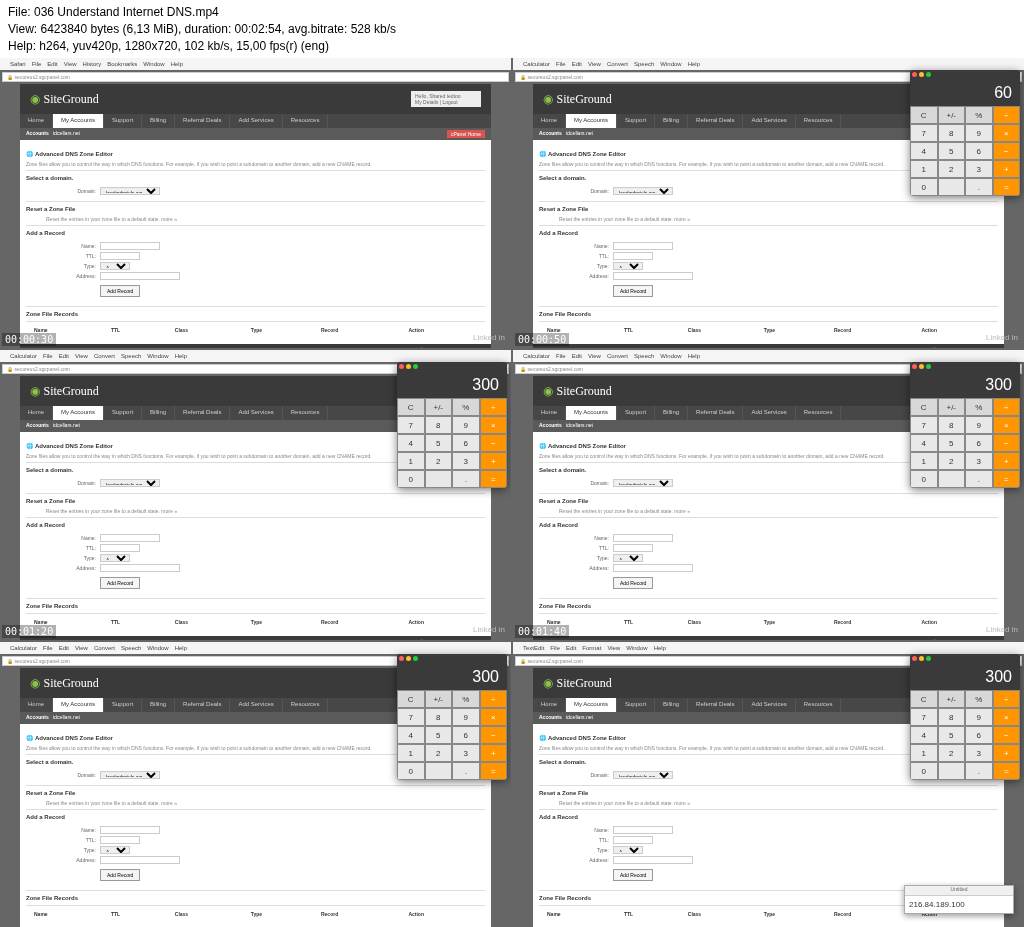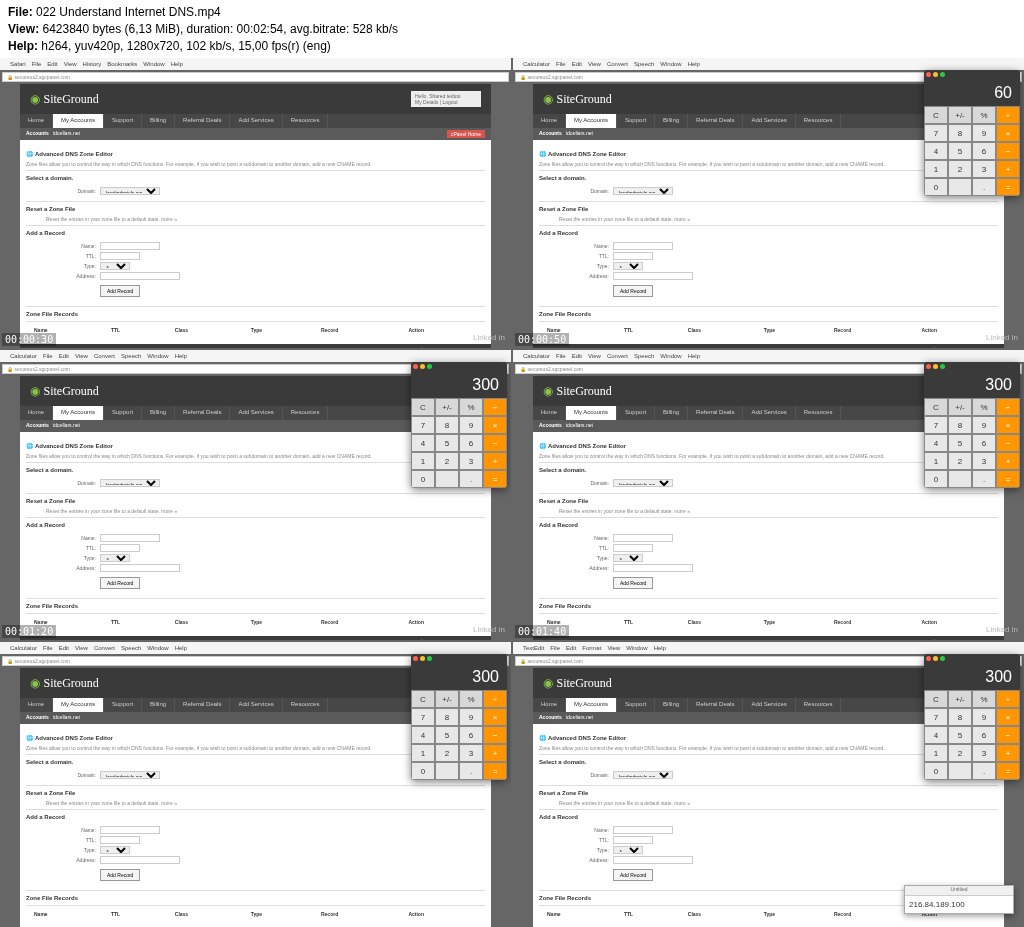--- a/index.html
+++ b/index.html
@@ -1,18 +1,18 @@
 <!DOCTYPE html>
 <html><head>
 <meta charset="utf-8">
 <style>
 *{margin:0;padding:0;box-sizing:border-box;font-family:Arial,sans-serif}
 body{background:#fff;width:1024px}
 .hdr{padding:4px 8px;background:#fff;font-size:12px;line-height:1.4}
-.hdr b{font-weight:bold}
+.hdr b{font-weight:normal}
 .grid{display:grid;grid-template-columns:1fr 1fr;gap:2px;background:#666}
 .cell{background:#666;position:relative;height:290px;overflow:hidden}
 .menubar{background:#f5f5f5;height:12px;font-size:6px;color:#444;padding:1px 4px;display:flex;gap:6px;align-items:center}
 .menubar span{font-size:6px}
 .browser{background:#fff;height:10px;border:1px solid #ccc;margin:2px;font-size:5px;display:flex;align-items:center;padding:0 4px;color:#888}
 .page{margin:0 20px;background:#7dd3fc;position:relative}
 .topbar{background:#3a3a3a;height:30px;display:flex;align-items:center;justify-content:space-between;padding:0 10px}
 .logo{color:#fff;font-size:12px;font-family:cursive}
 .logo::before{content:"◉ ";color:#8bc34a}
 .usr{background:#eee;font-size:5px;padding:2px 4px;color:#666;width:70px}
@@ -28,39 +28,39 @@
 .frm{margin:6px 0;font-size:5px}
 .frm-row{display:flex;align-items:center;margin:2px 0;gap:4px}
 .frm-row label{width:30px;text-align:right;color:#666}
 .frm-row input,.frm-row select{border:1px solid #ccc;font-size:5px;padding:1px;width:60px;height:8px}
 .btn{border:1px solid #999;background:#f5f5f5;font-size:5px;padding:2px 6px;margin:3px 0 3px 34px}
 .tbl{width:100%;font-size:5px;border-top:1px solid #ddd;margin-top:4px}
 .tbl th{text-align:left;padding:3px 6px;color:#333;font-weight:bold}
 .ftr{background:#3a3a3a;height:12px;font-size:5px;color:#999;display:flex;justify-content:space-between;padding:2px 8px;align-items:center}
 .ts{position:absolute;bottom:2px;left:2px;color:#fff;font-size:10px;font-family:monospace;background:rgba(0,0,0,0.3);padding:1px 3px}
 .linkedin{position:absolute;bottom:6px;right:6px;color:#bbb;font-size:8px}
-.calc{position:absolute;top:12px;right:4px;width:96px;background:#333;border-radius:4px;overflow:hidden;box-shadow:0 2px 8px rgba(0,0,0,0.5)}
+.calc{position:absolute;top:12px;right:4px;width:110px;background:#333;border-radius:4px;overflow:hidden;box-shadow:0 2px 8px rgba(0,0,0,0.5)}
 .calc-tl{height:10px;background:#3a3a3a;display:flex;gap:2px;padding:2px}
 .calc-tl i{width:5px;height:5px;border-radius:50%}
 .calc-disp{background:#3a3a3a;color:#fff;text-align:right;padding:4px 8px;font-size:16px;font-weight:200}
 .calc-keys{display:grid;grid-template-columns:repeat(4,1fr)}
 .calc-keys div{height:18px;display:flex;align-items:center;justify-content:center;font-size:8px;border:0.5px solid #888}
 .k-g{background:#d8d8d8;color:#333}
 .k-d{background:#e8e8e8;color:#333}
 .k-o{background:#ff9500;color:#fff}
 .textedit{position:absolute;bottom:18px;right:10px;background:#fff;border:1px solid #aaa;box-shadow:0 2px 6px rgba(0,0,0,0.4);width:110px;font-size:8px}
 .textedit-hdr{background:#f0f0f0;height:10px;font-size:5px;text-align:center;color:#666;border-bottom:1px solid #ccc}
 .textedit-body{padding:4px;color:#333;font-family:Helvetica}
 hr.sep{border:none;border-top:1px solid #ddd;margin:3px 0}
 </style>
 </head>
 <body>
 
 <div class="hdr">
-<div><b>File:</b> <span>022 Understand Internet DNS.mp4</span></div>
+<div><b>File:</b> <span>036 Understand Internet DNS.mp4</span></div>
 <div><b>View:</b> <span>6423840 bytes (6,13 MiB), duration: 00:02:54, avg.bitrate: 528 kb/s</span></div>
 <div><b>Help:</b> <span>h264, yuv420p, 1280x720, 102 kb/s, 15,00 fps(r) (eng)</span></div>
 </div>
 
 <div class="grid" id="grid">
     <div class="cell">
     <div class="menubar">
         <span></span>
         <span>Safari</span>
         <span>File</span>

